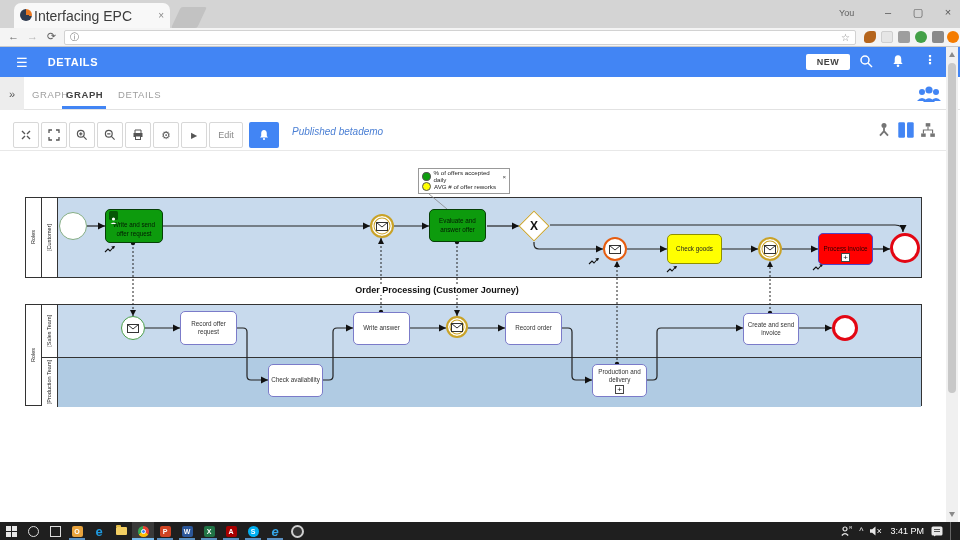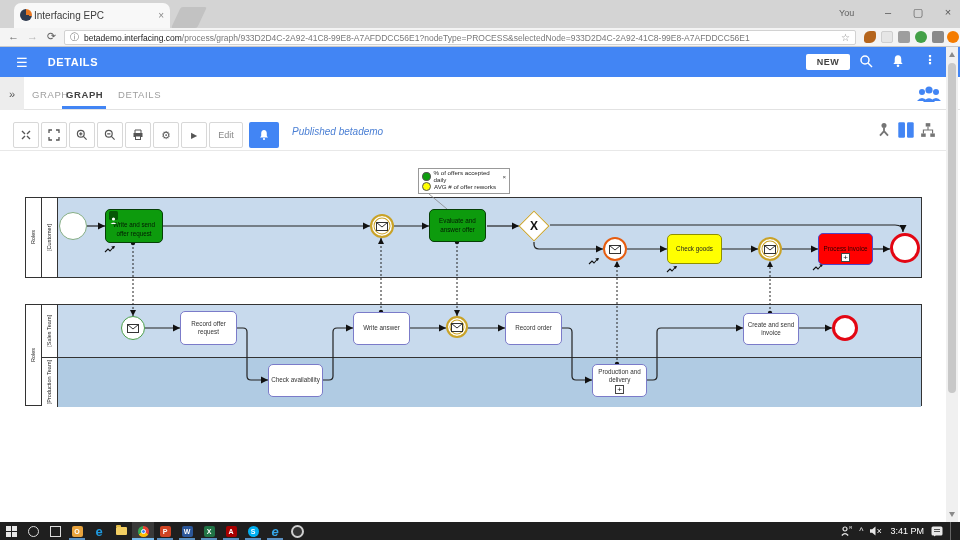--- a/index.html
+++ b/index.html
@@ -2,21 +2,21 @@
 <html><head>
 <meta charset="utf-8">
 <style>
   html,body{margin:0;padding:0;background:#222;}
   body{font-family:"Liberation Sans","DejaVu Sans",sans-serif;}
   .screen{position:relative;width:960px;height:540px;background:#fff;overflow:hidden;}
   .ab{position:absolute;box-sizing:border-box;}
   
   .tabstrip{left:0;top:0;width:960px;height:28px;background:#d4d4d4;}
   .tab{left:14px;top:3px;width:156px;height:25px;background:#f8f8f8;border-radius:7px 7px 0 0;display:flex;align-items:center;padding:0 6px;}
-  .tab-title{font-size:10px;color:#3c3c3c;flex:1;margin-left:6px;white-space:nowrap;overflow:hidden;}
+  .tab-title{font-size:14px;color:#3c3c3c;flex:1;margin-left:6px;white-space:nowrap;overflow:hidden;}
   .newtab{left:176px;top:7px;width:26px;height:21px;background:#c2c2c2;transform:skewX(-25deg);border-radius:2px;}
   .winbtn{font-size:11px;color:#555;width:24px;text-align:center;top:6px;}
   .chrome-bar{left:0;top:28px;width:960px;height:19px;background:#f4f4f4;border-bottom:1px solid #c9c9c9;}
   .navg{font-size:11px;color:#666;top:30px;}
   .omnibox{left:64px;top:30px;width:792px;height:15px;background:#fff;border:1px solid #d2d2d2;border-radius:2px;display:flex;align-items:center;padding:0 5px;}
   .url{font-size:8.5px;color:#777;white-space:nowrap;overflow:hidden;}
   .url b{color:#202020;font-weight:normal;}
   .ext{top:31px;width:12px;height:12px;border-radius:2px;}
   
   .apphdr{left:0;top:47px;width:960px;height:30px;display:flex;align-items:center;color:#fff;}
@@ -63,21 +63,20 @@
     <span class="ab winbtn" style="left:906px;">▢</span>
     <span class="ab winbtn" style="left:936px;">×</span>
   </div>
 
   <div class="ab chrome-bar"></div>
   <span class="ab navg" style="left:8px;">←</span>
   <span class="ab navg" style="left:27px;color:#b5b5b5;">→</span>
   <span class="ab navg" style="left:47px;">⟳</span>
   <div class="ab omnibox">
     <span style="font-size:9px;color:#777;margin-right:5px;">ⓘ</span>
-    <span class="url"><b>betademo.interfacing.com</b><span>/process/graph/933D2D4C-2A92-41C8-99E8-A7AFDDCC56E1?nodeType=PROCESS&amp;selectedNode=933D2D4C-2A92-41C8-99E8-A7AFDDCC56E1</span></span>
     <span style="margin-left:auto;font-size:10px;color:#888;">☆</span>
   </div>
   <span class="ab ext" style="left:864px;background:#b5651d;border-radius:50% 20% 50% 20%;"></span>
   <span class="ab ext" style="left:881px;background:#e6e6e6;border:1px solid #cfcfcf;"></span>
   <span class="ab ext" style="left:898px;background:#9e9e9e;"></span>
   <span class="ab ext" style="left:915px;background:#43a047;border-radius:50%;"></span>
   <span class="ab ext" style="left:932px;background:#8a8a8a;"></span>
   <span class="ab ext" style="left:947px;background:#f57c00;border-radius:50%;"></span>
 
   <div class="ab apphdr" style="background-color: rgb(66, 133, 244);">
@@ -251,20 +250,21 @@
             <path d="M0 7 L3 4 L5 6 L9 1.5" stroke="#111" stroke-width="1.1" fill="none"></path>
             <path d="M10 1 L6.2 1.4 L8.8 4 Z" fill="#111"></path>
           </g>
         <g transform="translate(813,112)">
             <path d="M0 7 L3 4 L5 6 L9 1.5" stroke="#111" stroke-width="1.1" fill="none"></path>
             <path d="M10 1 L6.2 1.4 L8.8 4 Z" fill="#111"></path>
           </g>
       </g>
     </svg>
 
+    <div class="ab" style="left:287px;top:134px;width:300px;text-align:center;font-weight:bold;font-size:9px;color:#111;background:#fff;">Order Processing (Customer Journey)</div>
 
     <div class="ab legend" style="left:418px;top:17px;width:92px;height:26px;">
       <div class="lrow">
           <span class="ldot" style="background-color: rgb(15, 157, 15);"></span>
           <span>% of offers accepted daily</span>
           <span style="margin-left:auto;color:#444;">×</span>
         </div>
       <div class="lrow">
           <span class="ldot" style="background-color: rgb(255, 255, 0);"></span>
           <span>AVG # of offer reworks</span>

